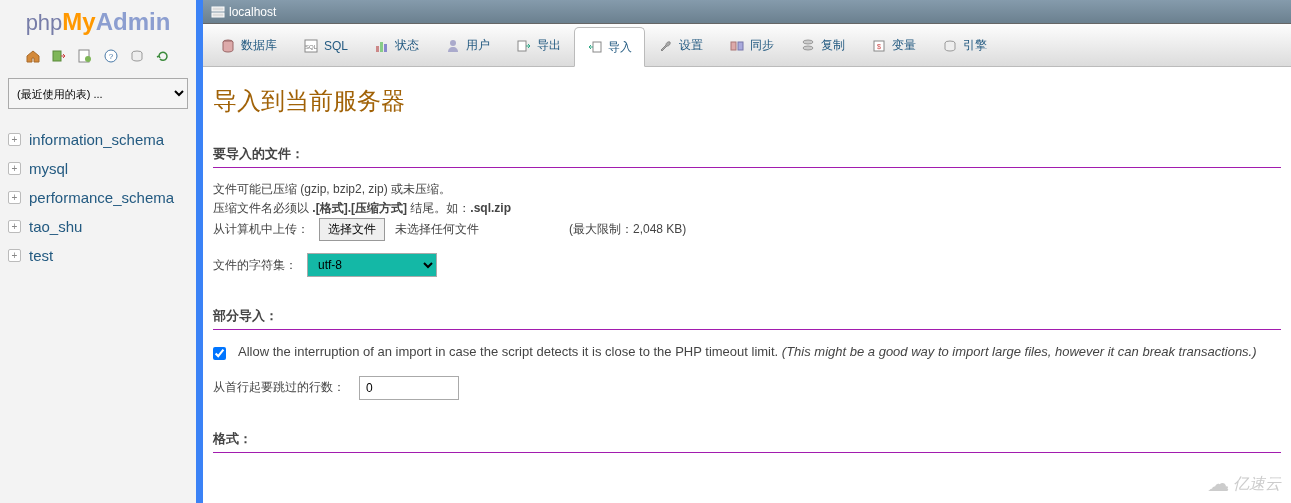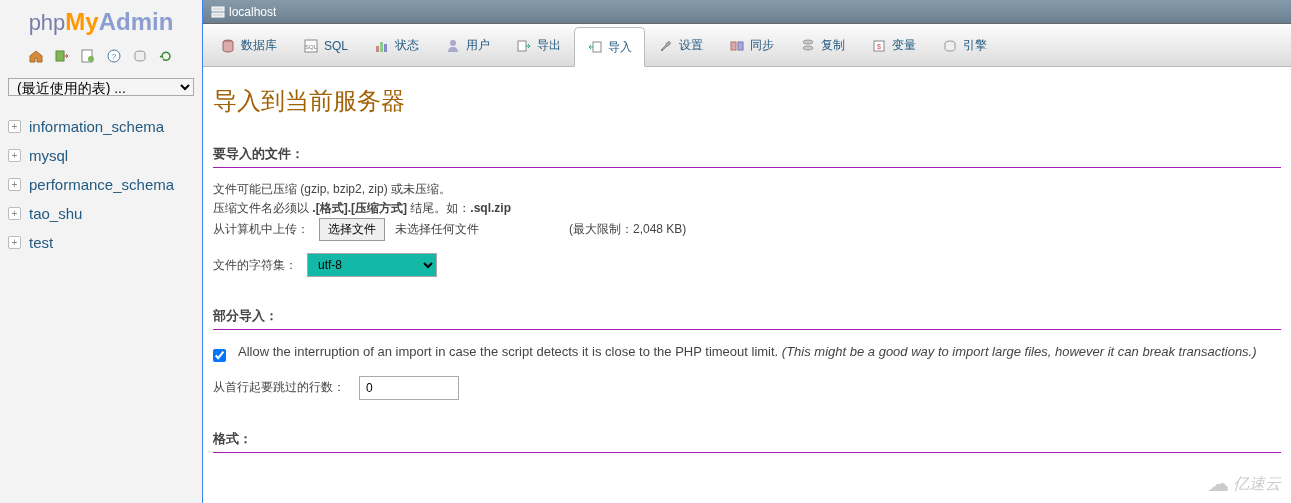--- a/index.html
+++ b/index.html
@@ -1,48 +1,48 @@
 <!DOCTYPE html>
 <html><head>
 <meta charset="utf-8">
 <style>
 * { box-sizing: border-box; margin: 0; padding: 0; }
 body { font-family: sans-serif; font-size: 13px; color: #444; background: #fff; width: 1291px; height: 503px; overflow: hidden; position: relative; }
 .container { display: flex; height: 503px; }
-.sidebar { width: 203px; background: #f3f3f3; border-right: 1px solid #3b82f6; padding: 0; }
+.sidebar { width: 203px; background: #f3f3f3; border-right: 7px solid #3b82f6; padding: 0; }
 .logo { text-align: center; padding: 8px 0 6px; }
 .logo-text { font-size: 24px; font-weight: bold; }
 .logo-php { color: #777da8; font-weight: normal; font-size: 22px; }
 .logo-my { color: #ff9800; }
 .logo-admin { color: #8c9ed0; }
 .icon-row { display: flex; justify-content: center; gap: 10px; padding: 6px 0 10px; }
 .icon-row .ico { width: 16px; height: 16px; display: inline-block; cursor: pointer; }
 .recent-select { margin: 4px 8px 14px; }
-.recent-select select { width: 100%; height: 18px; border: 1px solid #aaa; background: #f5f5f5; font-size: 14px; padding-left: 4px; }
+.recent-select select { width: 100%; height: 31px; border: 1px solid #aaa; background: #f5f5f5; font-size: 11px; padding-left: 4px; }
 .db-list { padding: 2px 6px; }
 .db-item { display: flex; align-items: center; padding: 6px 2px; cursor: pointer; color: #235a81; font-size: 15px; }
 .db-item .plus { width: 13px; height: 13px; border: 1px solid #bbb; background: #fff; margin-right: 8px; display: inline-flex; align-items: center; justify-content: center; font-size: 10px; color: #888; border-radius: 2px; }
 .main { flex: 1; display: flex; flex-direction: column; }
 .breadcrumb { background: #888; background: linear-gradient(#859bac,#6b808f); color: #fff; height: 24px; display: flex; align-items: center; padding-left: 8px; font-size: 12px; border-bottom: 1px solid #666; }
 .breadcrumb .srv-ico { width: 14px; height: 14px; margin-right: 4px; display: inline-block; }
 .tabs { display: flex; background: linear-gradient(#fdfdfd,#dcdcdc); border-bottom: 1px solid #bbb; height: 43px; align-items: stretch; padding-left: 4px; }
 .tab { display: flex; align-items: center; padding: 0 12px; cursor: pointer; border: 1px solid transparent; border-bottom: none; color: #235a81; font-size: 12px; gap: 5px; }
 .tab.active { background: #fff; border: 1px solid #bbb; border-bottom: 1px solid #fff; border-top-left-radius: 5px; border-top-right-radius: 5px; margin-bottom: -1px; margin-top: 3px; }
 .tab-ico { width: 16px; height: 16px; display: inline-block; }
 .content { padding: 18px 10px 0 10px; overflow-y: auto; flex: 1; }
 .content h2 { font-size: 24px; font-weight: normal; color: #a16207; margin-bottom: 28px; }
 .fieldset-legend { font-weight: bold; color: #444; border-bottom: 1px solid #a21caf; padding-bottom: 4px; margin-bottom: 12px; font-size: 13px; }
 .desc { color: #444; font-size: 12px; line-height: 1.6; }
 .row { display: flex; align-items: center; margin-bottom: 12px; font-size: 12px; gap: 10px; }
 .file-btn { border: 1px solid #999; background: #efefef; padding: 2px 8px; font-size: 12px; cursor: pointer; }
 .no-file { color: #444; }
 .max-size { color: #444; margin-left: 80px; }
 .char-sel { border: 1px solid #aaa; background: #14b8a6; height: 24px; width: 130px; padding-left: 6px; font-size: 12px; }
 .partial-section { margin-top: 30px; }
-.check-row { display: flex; align-items: flex-end; gap: 12px; font-size: 13px; color: #444; line-height: 1.5; margin-bottom: 14px; }
+.check-row { display: flex; align-items: center; gap: 12px; font-size: 13px; color: #444; line-height: 1.5; margin-bottom: 14px; }
 .check-row input[type=checkbox] { margin-top: 3px; }
 .check-text em { font-style: italic; }
 .skip-row { display: flex; align-items: center; gap: 14px; font-size: 12px; }
 .skip-input { border: 1px solid #aaa; height: 24px; width: 100px; padding-left: 6px; font-size: 12px; }
 .format-section { margin-top: 30px; }
 .watermark { position: absolute; right: 10px; bottom: 6px; color: #ccc; font-size: 16px; font-style: italic; display: flex; align-items: center; gap: 4px; }
 .watermark .cloud { font-size: 22px; }
 </style>
 </head>
 <body>

